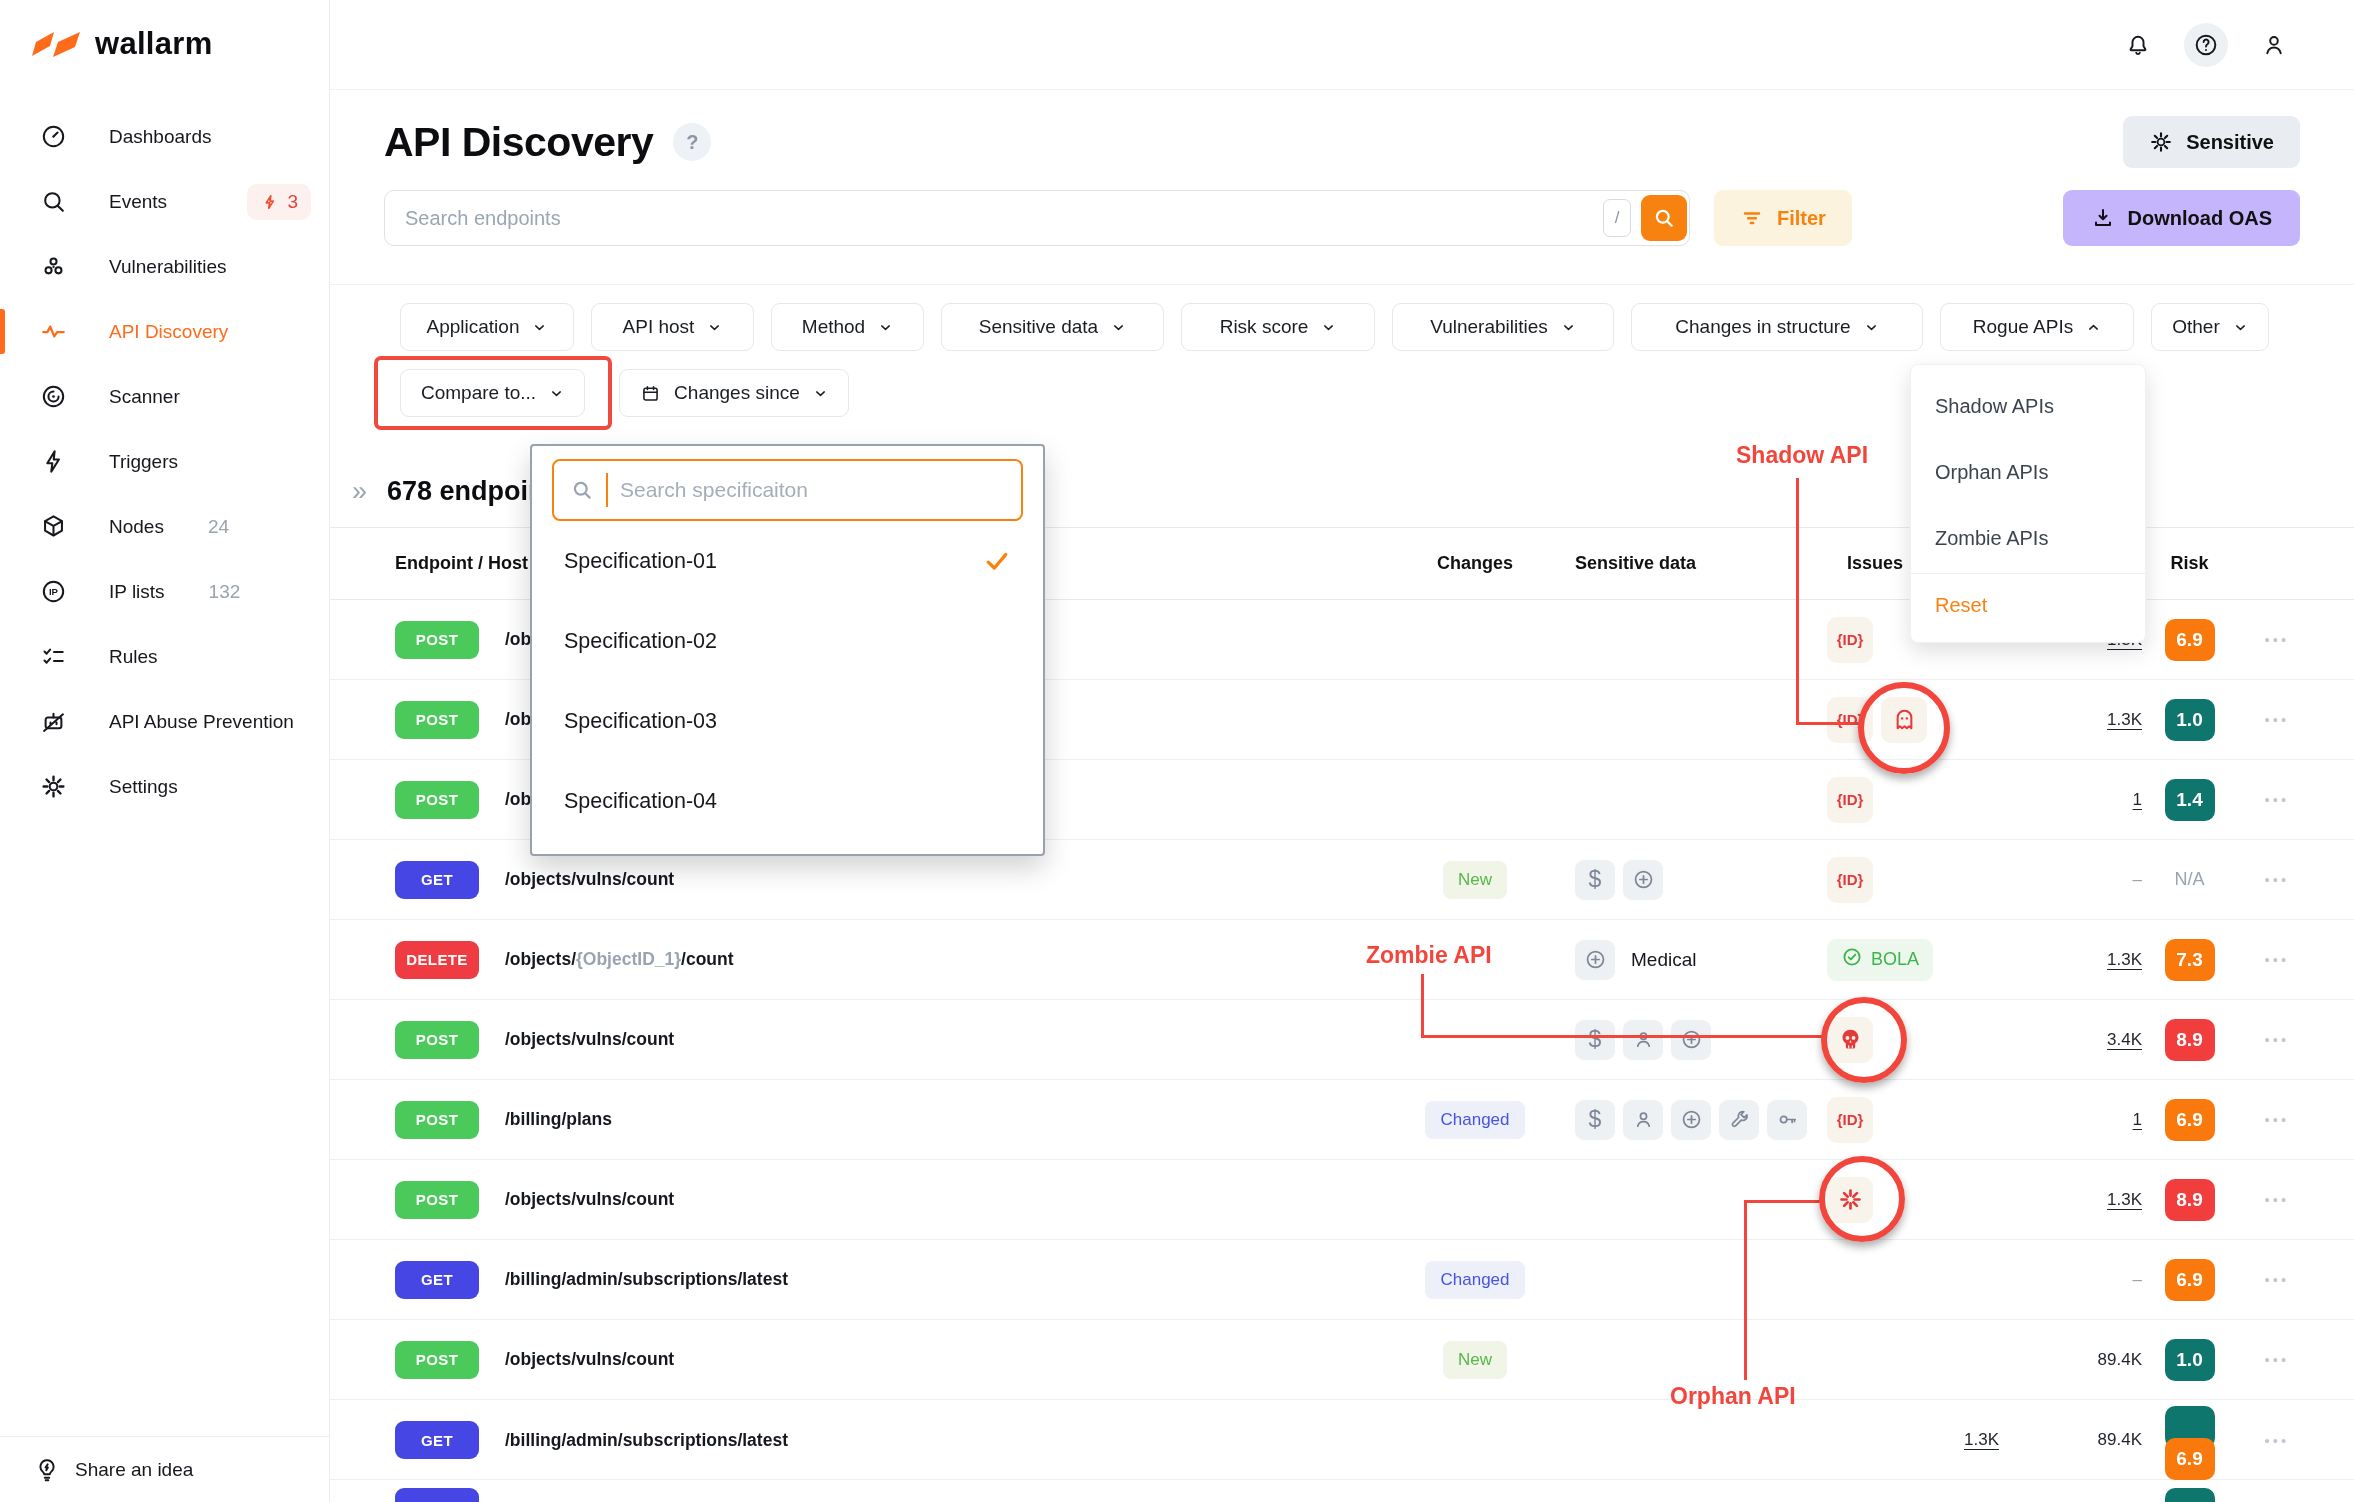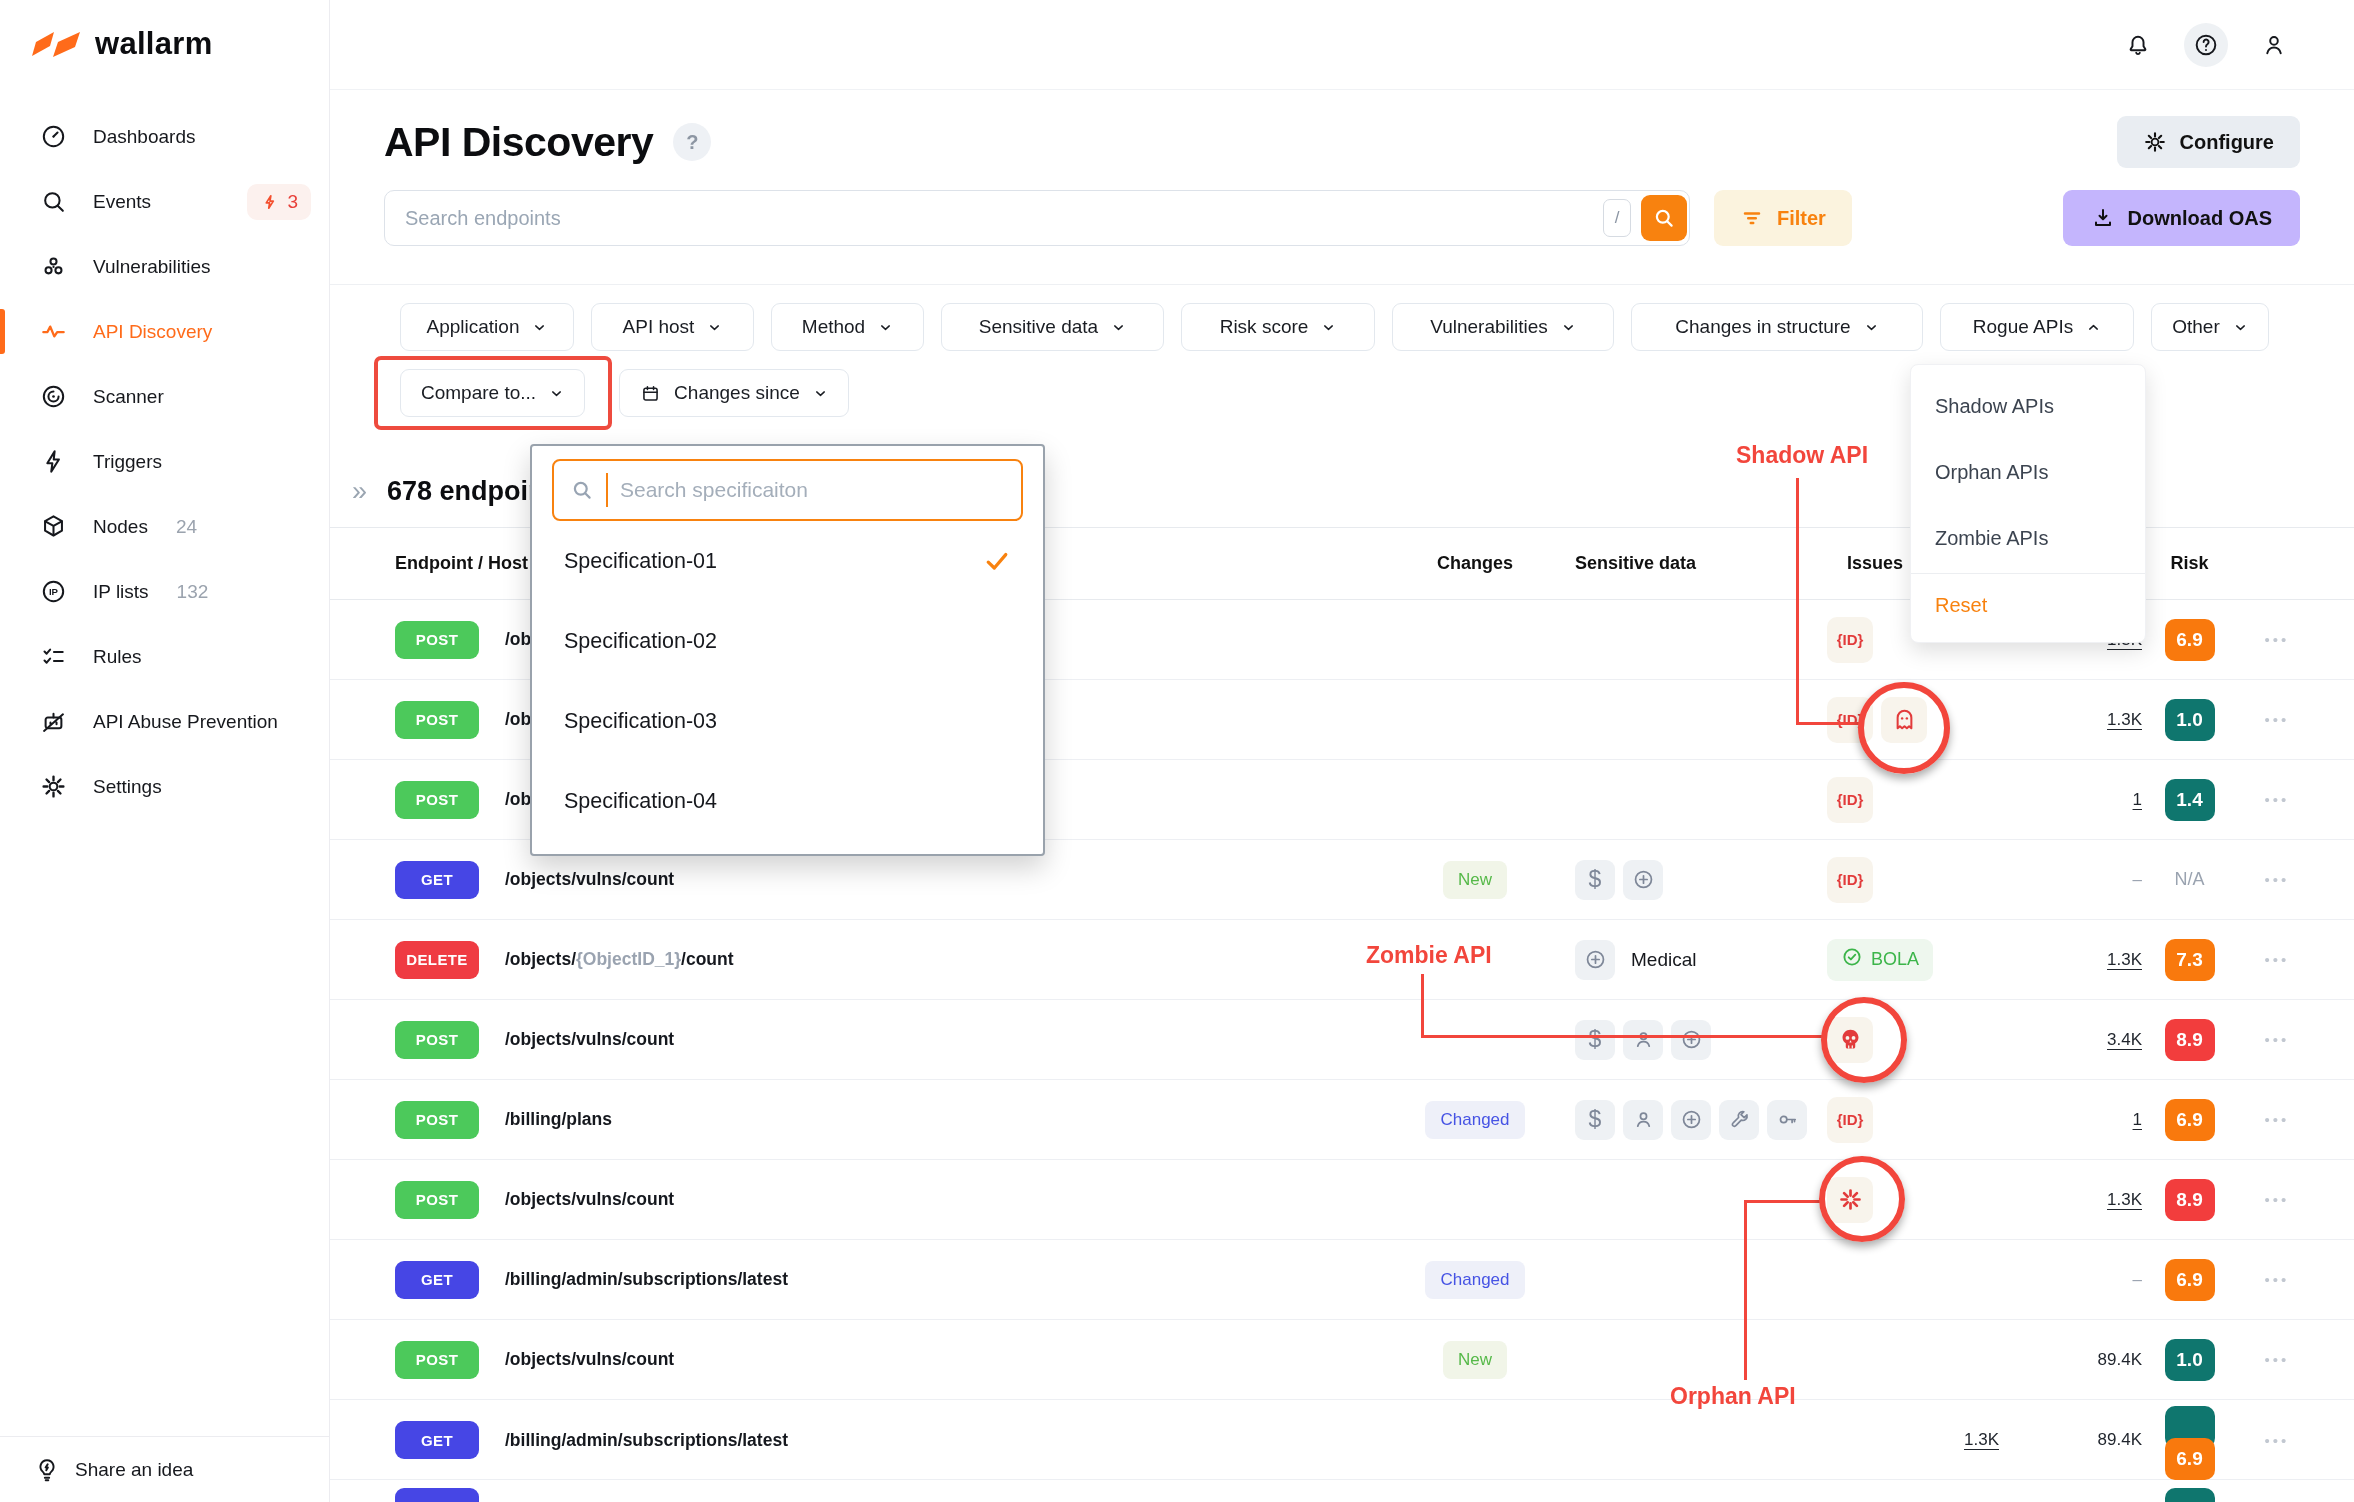--- a/index.html
+++ b/index.html
@@ -6,21 +6,21 @@
   html,body { background:#fff; }
   body { font-family:"Liberation Sans", sans-serif; color:#16181d; }
   .app { position:relative; width:2354px; height:1502px; background:#fff; overflow:hidden; display:flex; }
 
   
   .sidebar { width:330px; flex:0 0 330px; border-right:1px solid #ececf0; display:flex; flex-direction:column; background:#fff; }
   .logo { display:flex; align-items:center; gap:13px; padding:26px 0 0 30px; }
   .logo-mark { width:52px; height:34px; }
   .logo-text { font-size:31px; font-weight:800; letter-spacing:.3px; color:#0c0d10; }
   .nav { margin-top:42px; }
-  .nav-item { position:relative; height:65px; display:flex; align-items:center; gap:26px; padding-left:40px; font-size:19px; color:#16181d; cursor:pointer; }
+  .nav-item { position:relative; height:65px; display:flex; align-items:center; gap:42px; padding-left:40px; font-size:19px; color:#16181d; cursor:pointer; }
   .nav-item .nicon { width:27px; height:27px; flex:0 0 27px; color:#16181d; }
   .nav-item.active { color:#ff6b1a; font-weight:500; }
   .nav-item.active .nicon { color:#ff6b1a; }
   .nav-item.active::before { content:""; position:absolute; left:0; top:10px; bottom:10px; width:5px; background:#ff6b1a; border-radius:0 3px 3px 0; }
   .nav-count { color:#9ba3ae; margin-left:-14px; }
   .events-badge { position:absolute; right:18px; display:flex; align-items:center; gap:7px; background:#fcf1ee; border-radius:10px; padding:7px 13px; }
   .events-badge .bicon { width:20px; height:20px; color:#f4502f; }
   .events-badge span { color:#e8403a; font-size:19px; }
   .share { margin-top:auto; border-top:1px solid #ececf0; height:66px; display:flex; align-items:center; gap:15px; padding-left:34px; font-size:19px; cursor:pointer; }
   .share .nicon { width:26px; height:26px; }
@@ -257,21 +257,21 @@
       <div class="title-row">
         <h1 class="page-title">API Discovery</h1>
         <span class="title-help">?</span>
         <button class="btn configure-btn">
           <span style="display:grid;place-items:center">
               <svg viewBox="0 0 24 24" fill="none" stroke="currentColor" stroke-width="1.8" stroke-linecap="round" stroke-linejoin="round" width="100%" height="100%" style="width: 24px; height: 24px;">
                 <circle cx="12" cy="12" r="3.4"></circle>
                 <path d="M17.5 12h3.3M15.9 15.9l2.3 2.3M12 17.5v3.3M8.1 15.9l-2.3 2.3M6.5 12H3.2M8.1 8.1L5.8 5.8M12 6.5V3.2M15.9 8.1l2.3-2.3" stroke-width="2.1"></path>
               </svg>
             </span>
-          <span>Configure</span>
+          <span>Sensitive</span>
         </button>
       </div>
       <div class="search-row">
         <div class="search-box">
           <input placeholder="Search endpoints" style="">
           <span class="slash-key">/</span>
           <span class="search-btn">
               <svg viewBox="0 0 24 24" fill="none" stroke="currentColor" stroke-width="1.8" stroke-linecap="round" stroke-linejoin="round" width="100%" height="100%" style="width: 24px; height: 24px;">
                 <circle cx="10.8" cy="10.8" r="5.9" stroke-width="2.2"></circle>
                 <path d="M15.2 15.2L19.6 19.6" stroke-width="2.2"></path>

